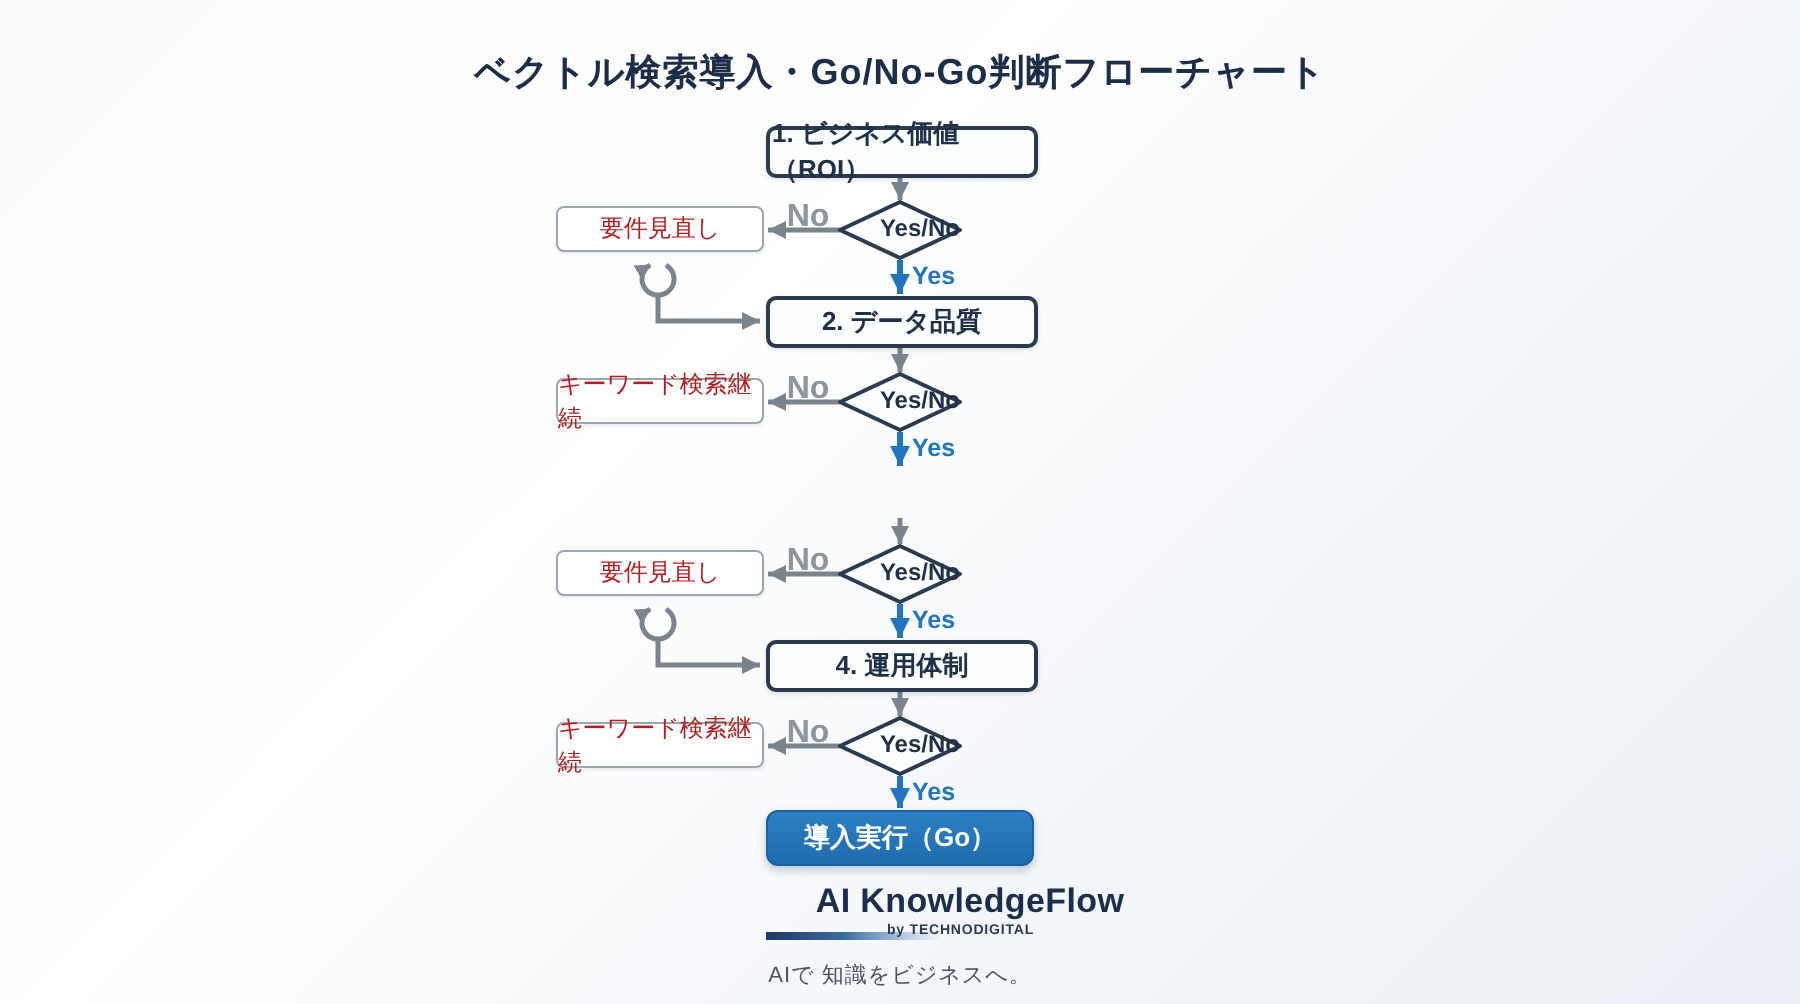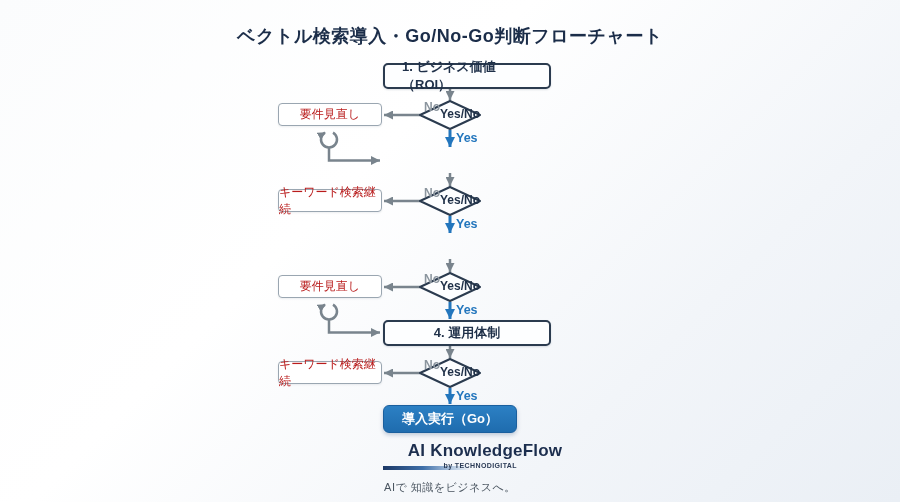--- a/index.html
+++ b/index.html
@@ -7,21 +7,21 @@
   .canvas{
     position:relative;width:900px;height:502px;overflow:hidden;
     background:linear-gradient(135deg,#fbfcfd 0%,#ffffff 38%,#f2f5f9 72%,#eaeff5 100%);
   }
   .title{
     position:absolute;top:24px;left:0;width:900px;text-align:center;
     font-size:18px;font-weight:700;color:#1b2d49;letter-spacing:.5px;
   }
   svg.connectors{position:absolute;left:0;top:0;pointer-events:none;}
   .step-box{
-    position:absolute;left:383px;width:130px;height:22px;padding:0 17px;
+    position:absolute;left:383px;width:130px;height:22px;padding:0 1px;
     border:2px solid #2b3b4f;border-radius:5px;background:#fdfeff;
     display:flex;align-items:center;justify-content:center;
     font-size:13px;font-weight:700;color:#1f3049;
     box-shadow:0 1px 2px rgba(20,40,70,.14);
   }
   .side-box{
     position:absolute;left:278px;width:102px;height:21px;
     border:1.5px solid #9aa6b1;border-radius:4px;background:#ffffff;
     display:flex;align-items:center;justify-content:center;
     font-size:12px;font-weight:500;color:#b91c1c;
@@ -34,21 +34,21 @@
     display:flex;align-items:center;justify-content:center;
     font-size:13px;font-weight:700;color:#ffffff;
     box-shadow:0 2px 4px rgba(20,60,110,.25);
   }
   .diamond-label{
     position:absolute;left:420px;width:60px;text-align:right;
     font-size:12px;font-weight:700;color:#1f3048;
   }
   .no-label{
     position:absolute;left:388px;width:32px;text-align:center;
-    font-size:12px;font-weight:600;color:#8b959e;margin-left:28px;
+    font-size:16px;font-weight:600;color:#8b959e;
   }
   .yes-label{
     position:absolute;left:456px;width:40px;text-align:left;
     font-size:12.5px;font-weight:700;color:#2376bd;
   }
   .logo-text{
     position:absolute;top:441px;left:0;width:900px;text-align:center;
     font-size:17px;font-weight:800;color:#1c2e4e;letter-spacing:.2px;padding-left:35px;
   }
   .logo-bar{
@@ -104,20 +104,21 @@
     <path d="M333,304.6 A8,8 0 1 1 325,304.6" stroke="#79848d" stroke-width="2.5" fill="none" marker-end="url(#al)"></path>
     <path d="M329,319.5 V332.5 H380" stroke="#79848d" stroke-width="2.5" fill="none" marker-end="url(#ag)"></path>
 
     <polygon points="420,115 450,101 480,115 450,129" fill="#fdfeff" stroke="#2b3b4f" stroke-width="2" stroke-linejoin="round"></polygon>
     <polygon points="420,201 450,187 480,201 450,215" fill="#fdfeff" stroke="#2b3b4f" stroke-width="2" stroke-linejoin="round"></polygon>
     <polygon points="420,287 450,273 480,287 450,301" fill="#fdfeff" stroke="#2b3b4f" stroke-width="2" stroke-linejoin="round"></polygon>
     <polygon points="420,373 450,359 480,373 450,387" fill="#fdfeff" stroke="#2b3b4f" stroke-width="2" stroke-linejoin="round"></polygon>
   </svg>
 
   <div class="step-box" style="top:63px">1. ビジネス価値（ROI）</div>
+  <div class="step-box" style="top:148px">2. データ品質</div>
   <div class="step-box" style="top:320px">4. 運用体制</div>
 
   <div class="side-box" style="top:103px">要件見直し</div>
   <div class="side-box" style="top:189px">キーワード検索継続</div>
   <div class="side-box" style="top:275px">要件見直し</div>
   <div class="side-box" style="top:361px">キーワード検索継続</div>
 
   <div class="diamond-label" style="top:107px">Yes/No</div>
   <div class="diamond-label" style="top:193px">Yes/No</div>
   <div class="diamond-label" style="top:279px">Yes/No</div>

